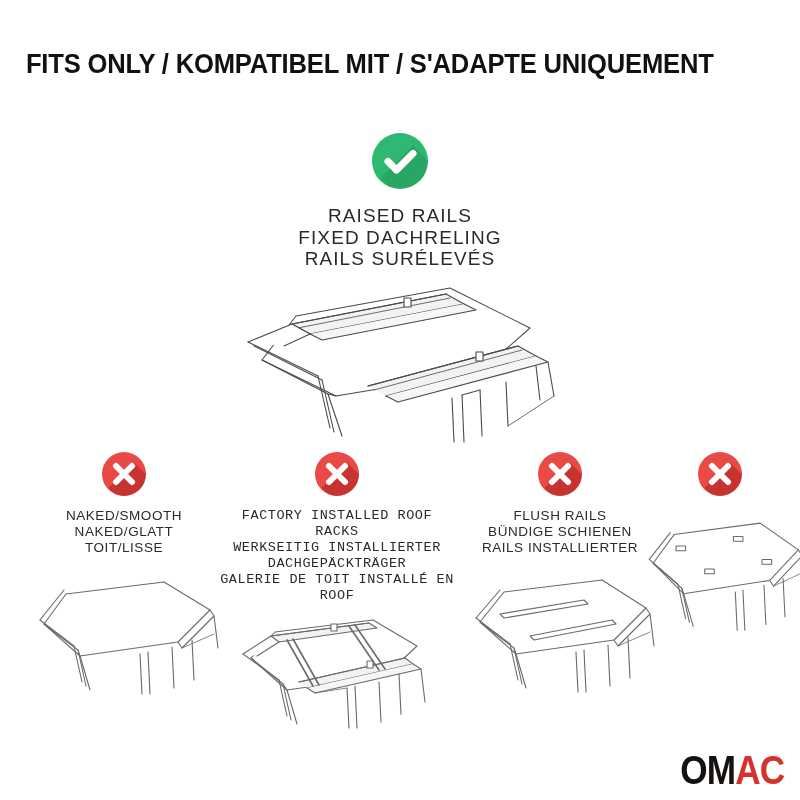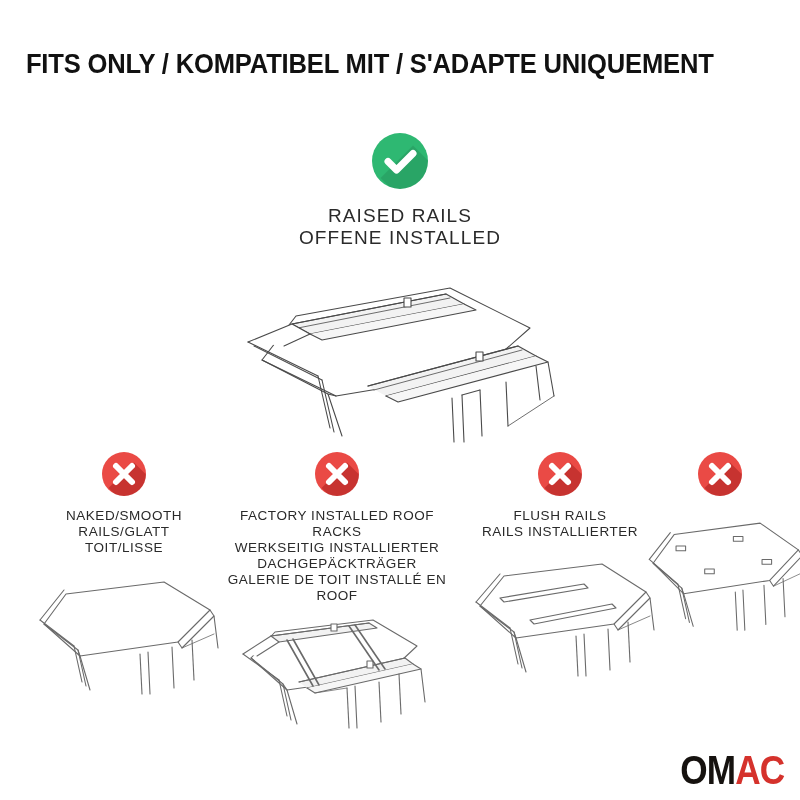--- a/index.html
+++ b/index.html
@@ -114,21 +114,21 @@
     letter-spacing: 0.55px;
     color: #2a2a2a;
   }
   .cell-art {
     margin-top: 8px;
     height: 160px;
   }
   .cell-art svg { display: block; width: 100%; height: 100%; }
 
   .cell-1 { left: 12px;  width: 200px; }
-  .cell-2 { left: 205px; width: 240px; }
+  .cell-2 { left: 205px; width: 240px; font-family: Liberation Mono, monospace; }
   .cell-3 { left: 448px; width: 200px; }
   .cell-4 { left: 622px; width: 172px; }
 
   .cell-1 .cell-art { margin-top: 14px; }
   .cell-3 .cell-art { margin-top: 14px; }
   .cell-4 .cell-art { margin-top: 14px; }
 
   
   .logo {
     position: absolute;
@@ -157,21 +157,22 @@
 
   <div class="icon-circle ok">
     <div class="shadow"></div>
     <svg viewBox="0 0 56 56" aria-hidden="true">
       <path d="M16 28.5 L24.5 37 L41 20.5" fill="none" stroke="#ffffff" stroke-width="7" stroke-linecap="round" stroke-linejoin="round"></path>
     </svg>
   </div>
 
   <div class="primary-labels">
     <div>RAISED RAILS</div>
-    <div>OFFENE INSTALLED</div>
+    <div>FIXED DACHRELING</div>
+    <div>RAILS SURÉLEVÉS</div>
   </div>
 </div>
 
 <div class="main-art">
   <svg viewBox="0 0 364 170" aria-hidden="true">
     <g fill="none" stroke="#4a4a4a" stroke-width="1.1" stroke-linejoin="round" stroke-linecap="round">
 
       <path d="M44 84 L78 40 L232 12 L312 52 L262 96 L118 120 Z" fill="#ffffff"></path>
 
       <path d="M74 48 L228 18 L246 28 L92 58 Z" fill="#f2f2f2"></path>
@@ -212,21 +213,21 @@
 
   <div class="cell cell-1">
     <div class="icon-circle no">
       <div class="shadow"></div>
       <svg viewBox="0 0 44 44" aria-hidden="true">
         <path d="M14 14 L30 30 M30 14 L14 30" fill="none" stroke="#ffffff" stroke-width="6" stroke-linecap="round"></path>
       </svg>
     </div>
     <div class="cell-labels">
       <div>NAKED/SMOOTH</div>
-      <div>RAILS/GLATT</div>
+      <div>NAKED/GLATT</div>
       <div>TOIT/LISSE</div>
     </div>
     <div class="cell-art">
       <svg viewBox="0 0 200 160" aria-hidden="true">
         <g fill="none" stroke="#6a6a6a" stroke-width="1.1" stroke-linejoin="round" stroke-linecap="round">
           <path d="M20 54 L42 24 L140 12 L186 40 L154 72 L56 86 Z" fill="#ffffff"></path>
           <path d="M16 50 L40 20"></path>
           <path d="M186 40 L190 46 L158 78 L154 72"></path>
           <path d="M20 54 L54 80 L56 86"></path>
           <path d="M16 50 L50 76"></path>
@@ -295,20 +296,21 @@
 
   <div class="cell cell-3">
     <div class="icon-circle no">
       <div class="shadow"></div>
       <svg viewBox="0 0 44 44" aria-hidden="true">
         <path d="M14 14 L30 30 M30 14 L14 30" fill="none" stroke="#ffffff" stroke-width="6" stroke-linecap="round"></path>
       </svg>
     </div>
     <div class="cell-labels">
       <div>FLUSH RAILS</div>
+      <div>BÜNDIGE SCHIENEN</div>
       <div>RAILS INSTALLIERTER</div>
     </div>
     <div class="cell-art">
       <svg viewBox="0 0 200 160" aria-hidden="true">
         <g fill="none" stroke="#6a6a6a" stroke-width="1.1" stroke-linejoin="round" stroke-linecap="round">
           <path d="M20 52 L44 22 L142 10 L186 38 L154 70 L56 84 Z" fill="#ffffff"></path>
 
           <path d="M40 44 L124 30 L128 34 L44 48 Z" fill="#ffffff"></path>
 
           <path d="M70 66 L152 50 L156 54 L74 70 Z" fill="#ffffff"></path>

